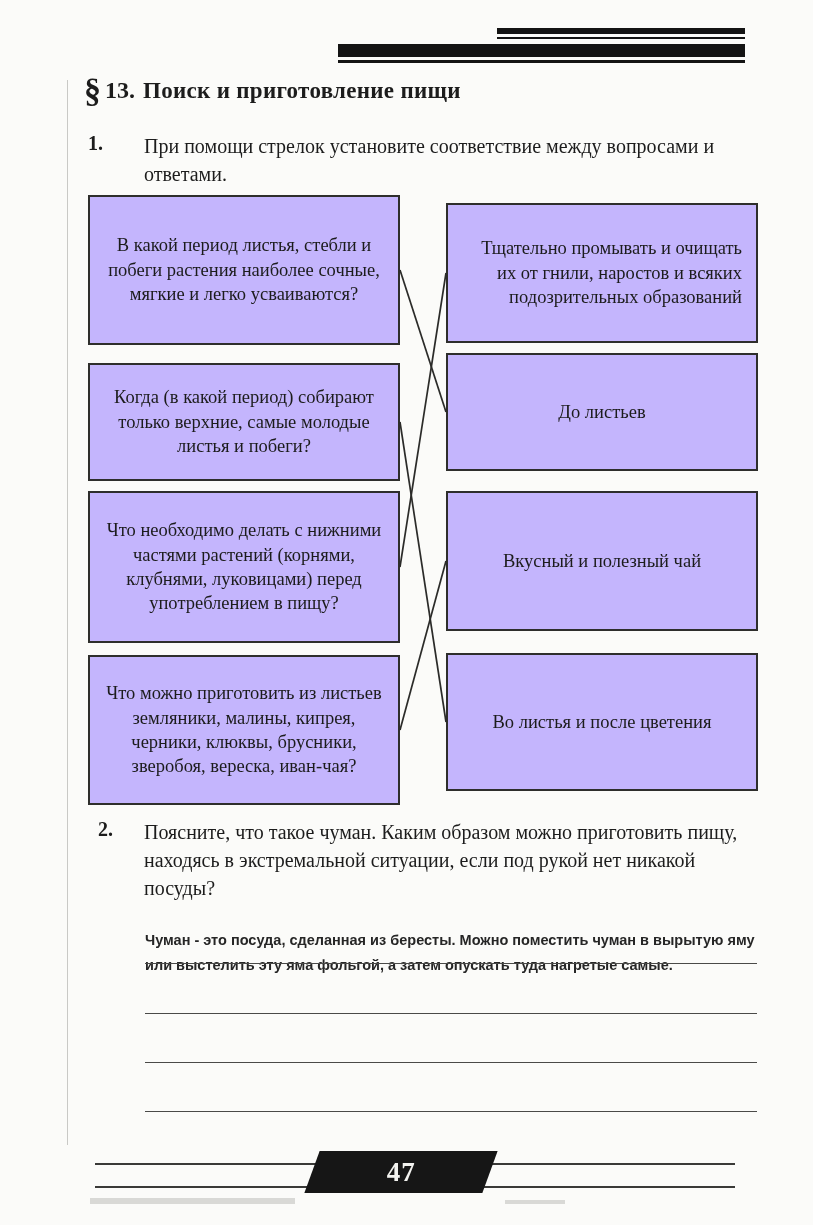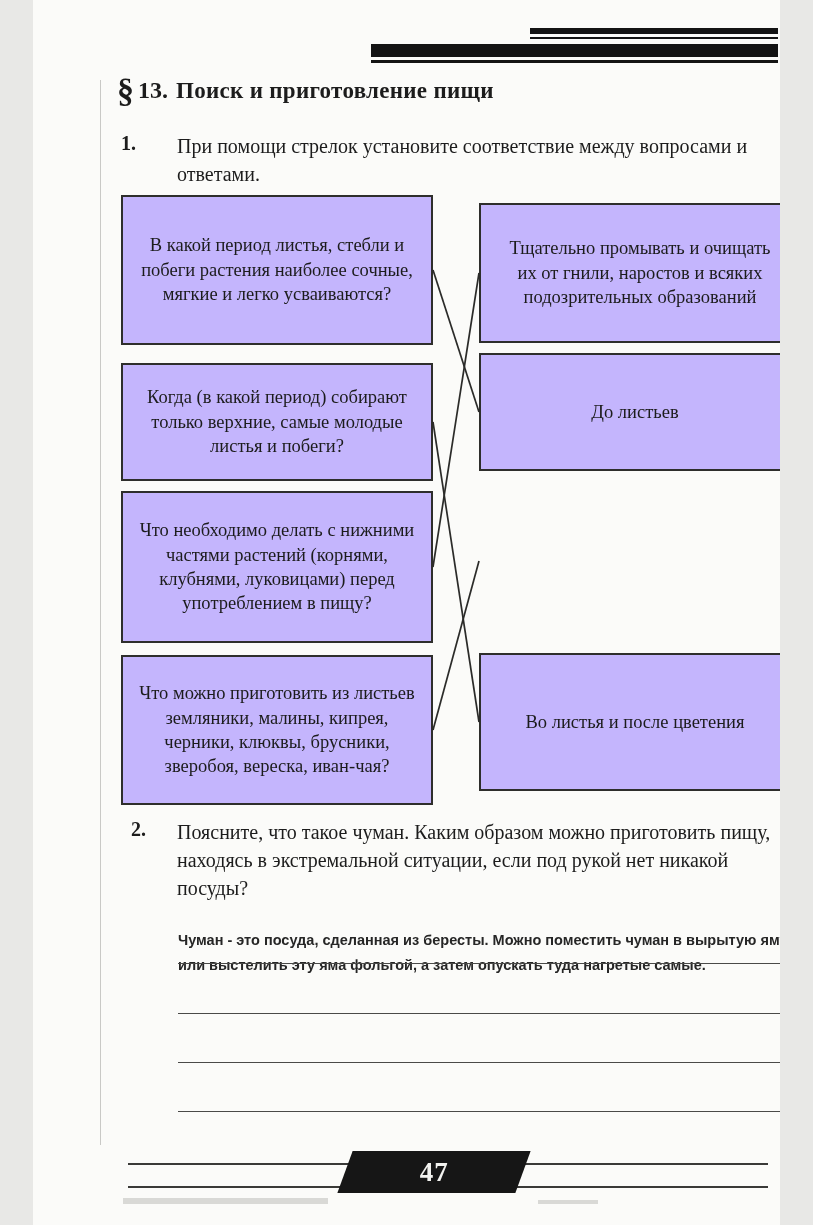--- a/index.html
+++ b/index.html
@@ -1,18 +1,18 @@
 <!DOCTYPE html>
 <html><head>
 <meta charset="utf-8">
 <style>
   html,body{margin:0;padding:0;background:#e8e8e6;}
   .page{
     position:relative;
-    width:747px;height:1225px;
+    width:813px;height:1225px;
     margin:0 auto;
     background:#fbfbf9;
     font-family:"Liberation Serif", serif;
     color:#1c1c1c;
     overflow:hidden;
   }
   .margin-line{
     position:absolute;left:67px;top:80px;height:1065px;width:1px;
     background:#c9c9c6;
   }
@@ -43,21 +43,21 @@
   }
   .mbox{
     position:absolute;
     border:2px solid #2e2e2c;
     background:#c4b5fd;
     display:flex;align-items:center;justify-content:center;
     text-align:center;
     padding:6px 14px;box-sizing:border-box;
     font-size:18.5px;line-height:1.32;
   }
-  .mbox.left-align{text-align:center;justify-content:flex-start;padding-left:24px;}
+  .mbox.left-align{text-align:right;justify-content:flex-start;padding-left:24px;}
   .q0{left:0;top:0;width:312px;height:150px;}
   .q1{left:0;top:168px;width:312px;height:118px;}
   .q2{left:0;top:296px;width:312px;height:152px;}
   .q3{left:0;top:460px;width:312px;height:150px;}
   .a0{left:358px;top:8px;width:312px;height:140px;}
   .a1{left:358px;top:158px;width:312px;height:118px;}
   .a2{left:358px;top:296px;width:312px;height:140px;}
   .a3{left:358px;top:458px;width:312px;height:138px;}
   .conn-svg{
     position:absolute;left:0;top:0;width:670px;height:615px;
@@ -117,20 +117,21 @@
   </div>
 
   <div class="matching">
     <div class="mbox q0">В какой период листья, стебли и побеги растения наиболее сочные, мягкие и легко усваиваются?</div>
     <div class="mbox q2">Что необходимо делать с нижними частями растений (корнями, клубнями, луковицами) перед употреблением в пищу?</div>
     <div class="mbox q1">Когда (в какой период) собирают только верхние, самые молодые листья и побеги?</div>
     <div class="mbox q3">Что можно приготовить из листьев земляники, малины, кипрея, черники, клюквы, брусники, зверобоя, вереска, иван-чая?</div>
 
     <div class="mbox a0 left-align">Тщательно промывать и очищать их от гнили, наростов и всяких подозрительных образований</div>
     <div class="mbox a1">До листьев</div>
+    <div class="mbox a2">Вкусный и полезный чай</div>
     <div class="mbox a3">Во листья и после цветения</div>
 
     <svg class="conn-svg" width="670" height="615">
         <line x1="312" y1="75" x2="358" y2="217" stroke="#2b2b29" stroke-width="1.7"></line>
         <line x1="312" y1="227" x2="358" y2="527" stroke="#2b2b29" stroke-width="1.7"></line>
         <line x1="312" y1="372" x2="358" y2="78" stroke="#2b2b29" stroke-width="1.7"></line>
         <line x1="312" y1="535" x2="358" y2="366" stroke="#2b2b29" stroke-width="1.7"></line>
       </svg>
   </div>
 

